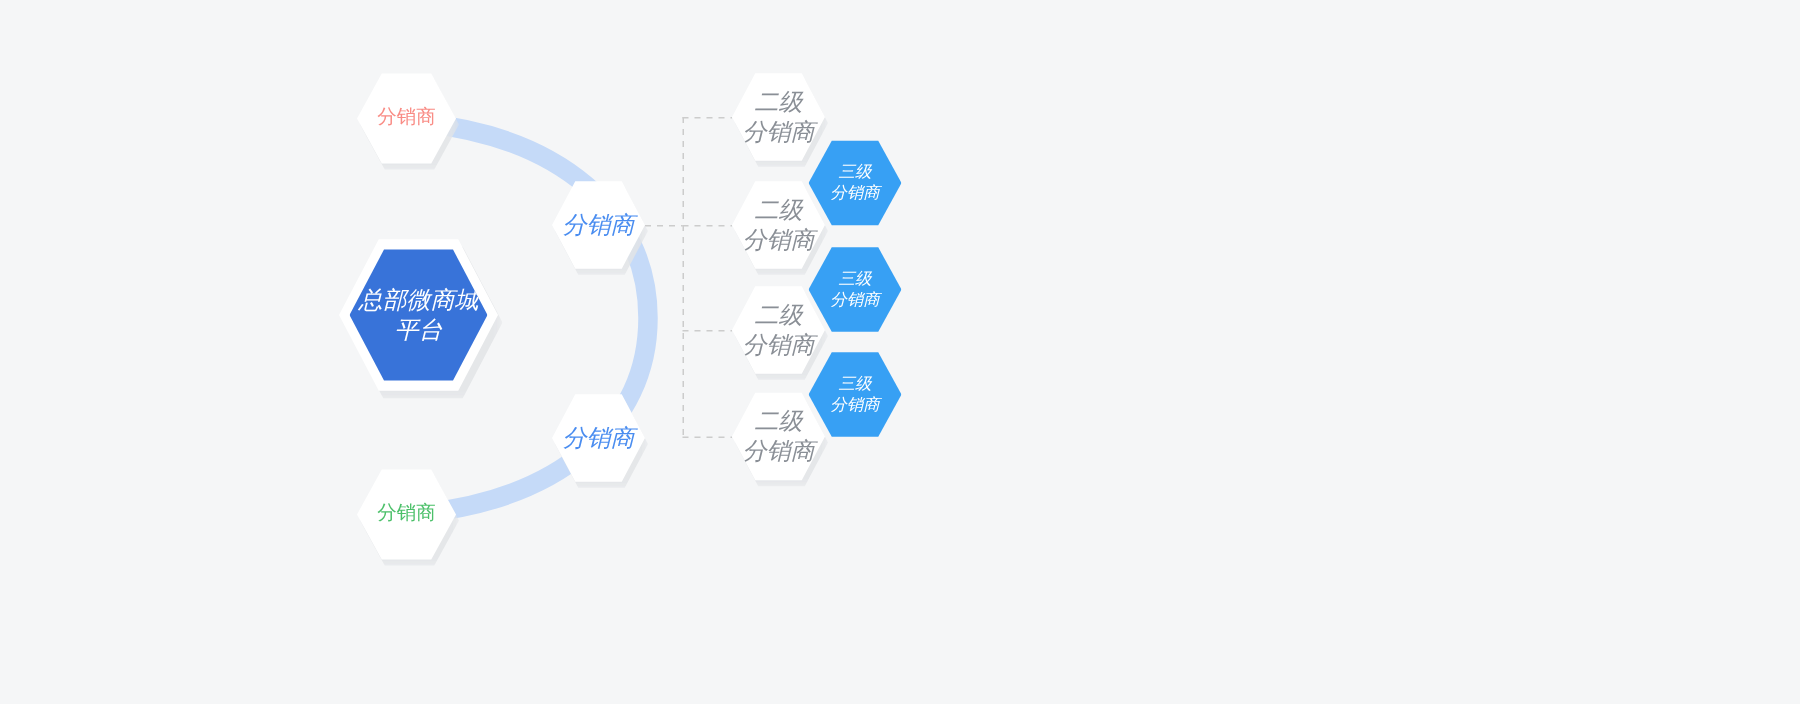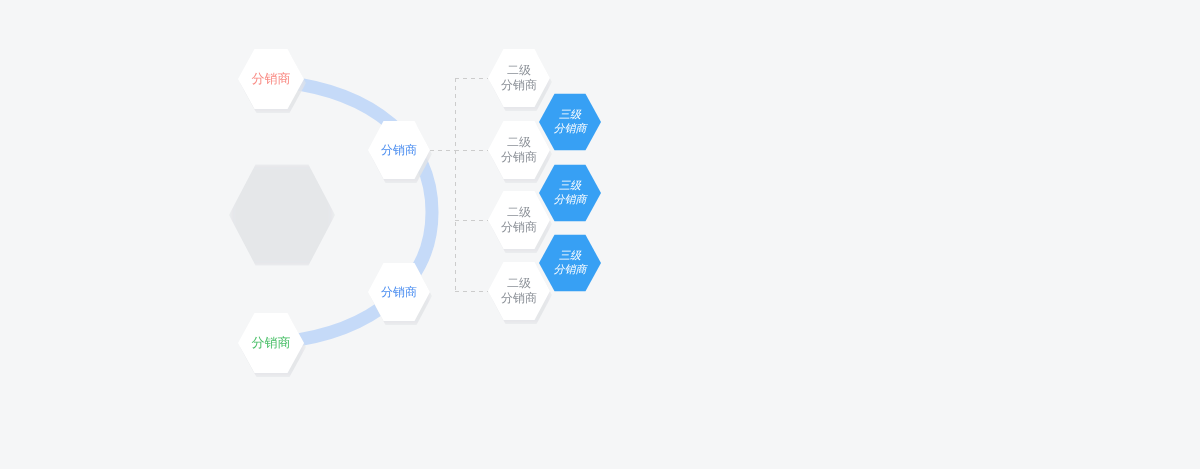--- a/index.html
+++ b/index.html
@@ -65,21 +65,21 @@
   }
   #hex-main-core {
     background: #3873d9;
     color: #ffffff;
   }
   .t-red   { color: #f98c85; }
   .t-green { color: #4cc06a; }
   .t-blue  { color: #4a8df0; }
   .t-gray  { color: #8a8f96; }
   .fs-13 { font-size: 13px; }
-  .fs-12 { font-size: 12px; }
+  .fs-12 { font-size: 16px; font-style: italic; }
   .fs-11 { font-size: 11px; }
 </style>
 </head>
 <body>
 
 <div id="diagram">
 
   <svg id="arc-layer" viewBox="0 0 1200 469" xmlns="http://www.w3.org/2000/svg">
     <path d="M 283 82
              C 372 92, 432 140, 432 212
@@ -91,20 +91,25 @@
       <line x1="455.5" y1="78" x2="455.5" y2="291"></line>
       <line x1="430" y1="150.5" x2="455" y2="150.5"></line>
       <line x1="455" y1="78.5" x2="488" y2="78.5"></line>
       <line x1="455" y1="150.5" x2="488" y2="150.5"></line>
       <line x1="455" y1="220.5" x2="488" y2="220.5"></line>
       <line x1="455" y1="291.5" x2="488" y2="291.5"></line>
     </g>
   </svg>
 
   <div class="hex-shadow" style="left:229px; top:163px; width:106px; height:104px;"></div>
+  <div class="hex" id="hex-main-ring" style="left:226px; top:158px; width:106px; height:104px;">
+    <div class="hex" id="hex-main-core" style="left:7px; top:7px; width:92px; height:90px; position:absolute;">
+      <span class="hex-label fs-12">总部微商城平台</span>
+    </div>
+  </div>
 
   <div class="hex-shadow" style="left:240px; top:52px; width:66px; height:62px;"></div>
   <div class="hex hex-white" style="left:238px; top:48px; width:66px; height:62px;">
     <span class="hex-label fs-13 t-red">分销商</span>
   </div>
 
   <div class="hex-shadow" style="left:370px; top:124px; width:62px; height:60px;"></div>
   <div class="hex hex-white" style="left:368px; top:120px; width:62px; height:60px;">
     <span class="hex-label fs-12 t-blue">分销商</span>
   </div>

